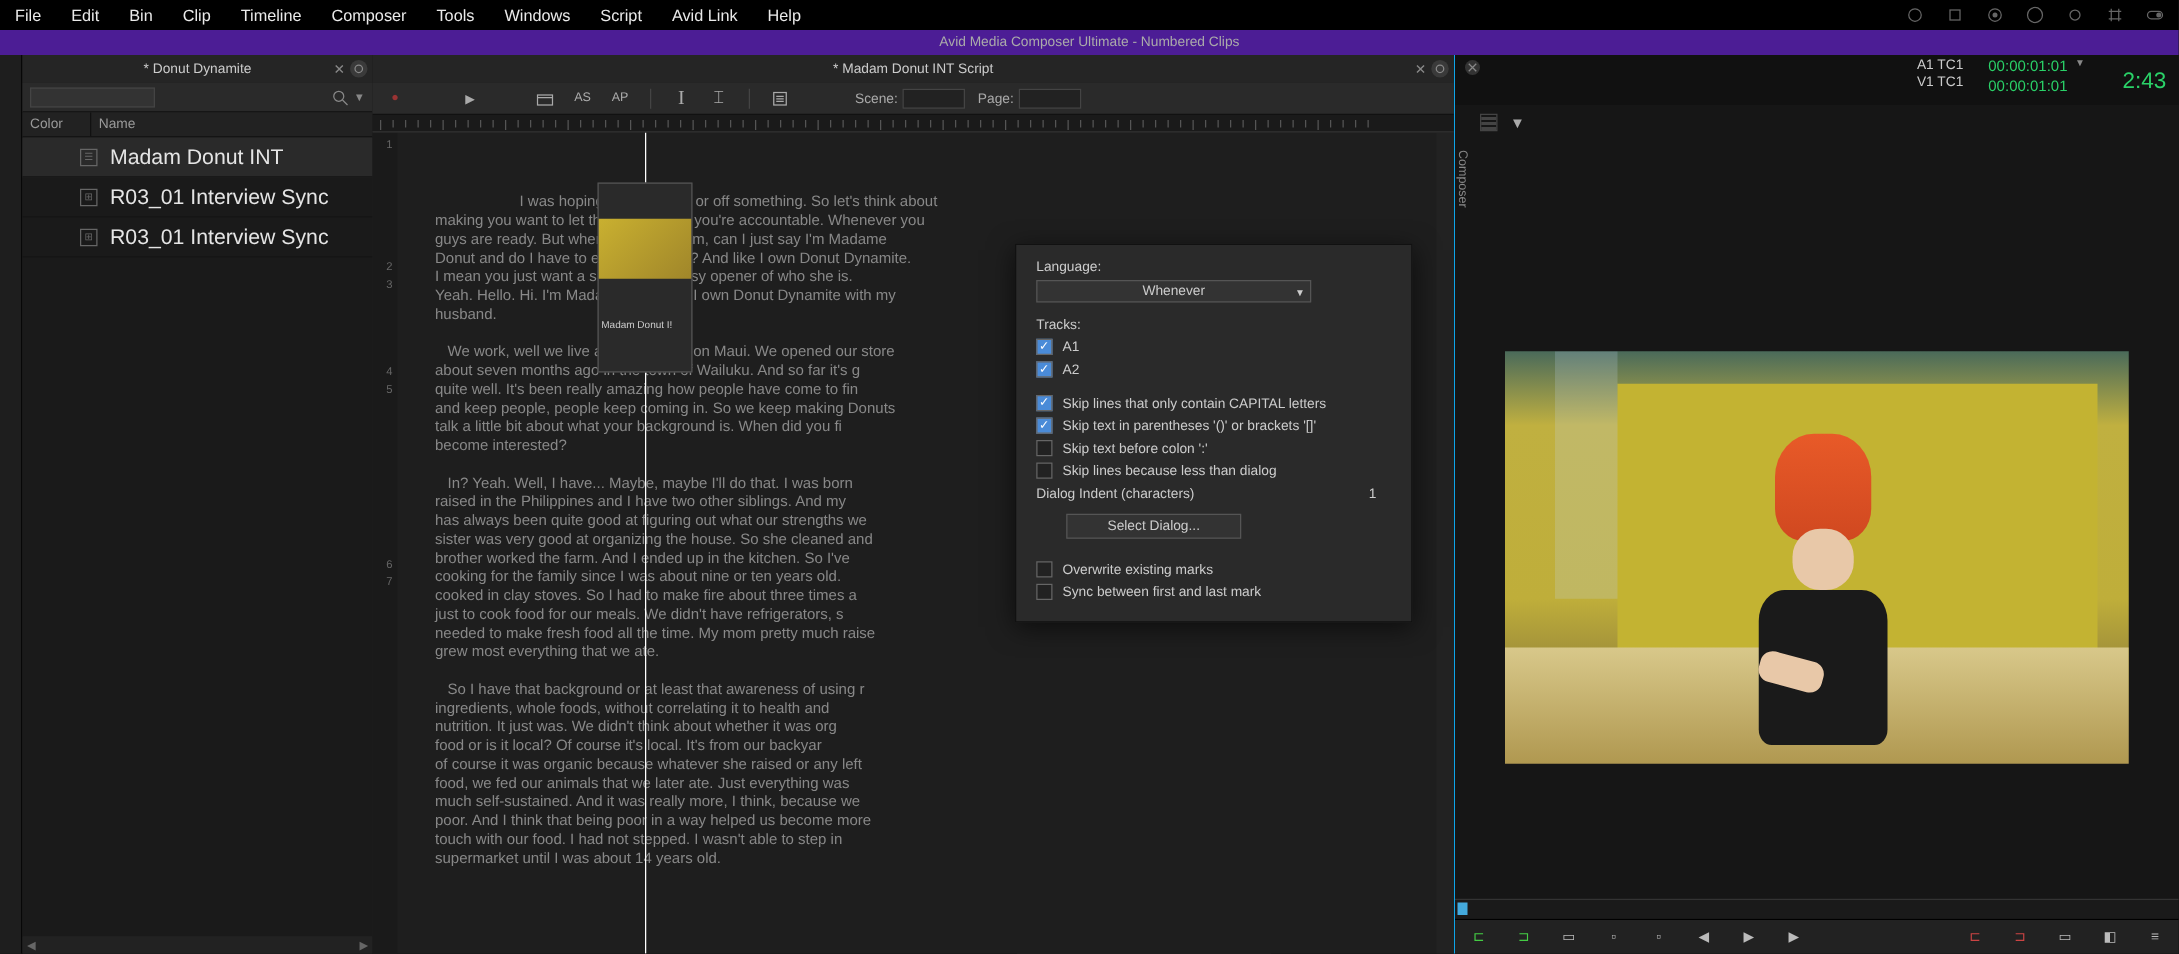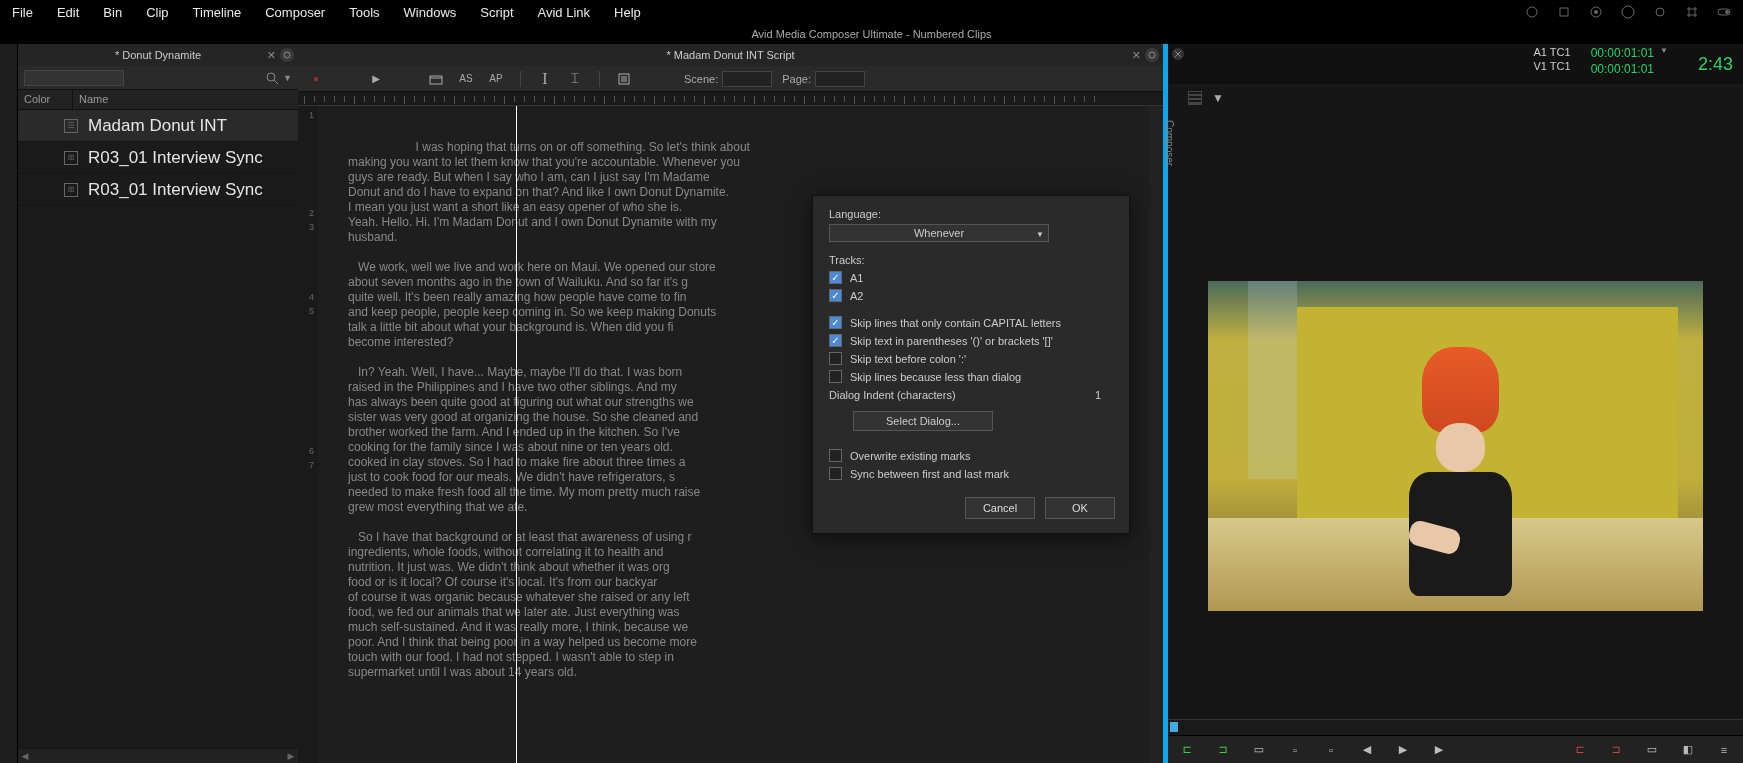--- a/index.html
+++ b/index.html
@@ -5,21 +5,21 @@
 * { margin: 0; padding: 0; box-sizing: border-box; font-family: "Helvetica Neue", Arial, sans-serif; }
 body { background: #1a1a1a; color: #ccc; font-size: 12px; width: 1743px; height: 763px; overflow: hidden; position: relative; }
 
 
 .menubar { height: 24px; background: #000; display: flex; align-items: center; padding-left: 12px; gap: 24px; }
 .menubar .item { color: #eaeaea; font-size: 13px; cursor: pointer; }
 .menubar .right { margin-left: auto; display: flex; gap: 18px; padding-right: 12px; color: #666; }
 .menubar .right span { width: 14px; height: 14px; display: inline-block; }
 
 
-.apptitle { height: 20px; background: #000000; text-align: center; font-size: 11px; color: #aaa; line-height: 20px; }
+.apptitle { height: 20px; background: #4c1d95; text-align: center; font-size: 11px; color: #aaa; line-height: 20px; }
 
 
 .layout { display: flex; height: calc(100% - 44px); }
 .left-strip { width: 18px; background: #1e1e1e; border-right: 1px solid #000; }
 
 
 .bin-panel { width: 280px; background: #1e1e1e; display: flex; flex-direction: column; }
 .tabbar { height: 22px; background: #252525; display: flex; align-items: center; position: relative; }
 .tabbar .tab { flex: 1; text-align: center; font-size: 11px; color: #ccc; padding: 3px 0; }
 .tabbar .close { position: absolute; right: 22px; color: #888; font-size: 11px; }
@@ -54,21 +54,21 @@
 .script-gutter { width: 20px; background: #1a1a1a; padding-top: 4px; }
 .script-gutter div { font-size: 9px; color: #666; text-align: right; padding-right: 4px; line-height: 11px; }
 .script-text { flex: 1; padding: 6px 20px 6px 30px; font-family: "Courier New", monospace; font-size: 12px; line-height: 14px; color: #888; white-space: pre-wrap; overflow: hidden; position: relative;}
 .script-text .proxy { position: absolute; left: 160px; top: 40px; width: 76px; background:#2a2a2a; border:1px solid #555;}
 .script-text .proxy .thumb { width:100%; height:48px; background: linear-gradient(135deg, #c9b030, #a0862a); }
 .script-text .proxy .lbl { font-size:8px; color:#ccc; padding:2px; white-space:nowrap; overflow:hidden; font-family: Arial;}
 .script-text .playline { position:absolute; left:198px; top:0; bottom:0; width:1px; background:#fff;}
 .script-vscroll { width: 14px; background: #222; }
 
 
-.composer-panel { width: 580px; background: #161616; display: flex; flex-direction: column; border-left: 5px solid #0ea5e9;}
+.composer-panel { width: 580px; background: #161616; display: flex; flex-direction: column; border-left: 1px solid #0ea5e9;}
 .composer-tc { height: 40px; background: #111; display: flex; justify-content: flex-end; padding: 2px 10px; font-family: monospace;}
 .composer-tc .col { display:flex; flex-direction:column; gap:2px; margin-left:20px;}
 .composer-tc .lbl { font-size: 11px; color: #ccc;}
 .composer-tc .val { font-size: 12px; color: #2ad168;}
 .composer-tc .rem { font-size: 18px; color: #2ad168; align-self:center; margin-left:30px;}
 .composer-clipname { height: 28px; display: flex; align-items: center; padding: 0 20px; gap: 10px;}
 .composer-clipname .strip { width:14px; height:14px; border:1px solid #444; background:repeating-linear-gradient(0deg,#444 0 2px, transparent 2px 4px);}
 .composer-clipname .name { color: #2ad168; font-size: 13px; flex:1;}
 .composer-clipname .tri { color:#aaa;}
 .composer-vlabel { position:absolute; writing-mode: vertical-rl; right: 568px; top: 120px; font-size:10px; color:#888;}
@@ -377,20 +377,24 @@
           <div style="height: 14px;"></div>
           <div style="height: 14px;"></div>
           <div style="height: 14px;"></div>
           <div style="height: 14px;"></div>
           <div style="height: 14px;"></div>
           <div style="height: 14px;">6</div>
           <div style="height: 14px;">7</div>
         </div>
       <div class="script-text">
         <div class="playline"></div>
+        <div class="proxy">
+          <div class="thumb"></div>
+          <div class="lbl">Madam Donut I!</div>
+        </div>
         <span>   I was hoping that turns on or off something. So let's think about
 making you want to let them know that you're accountable. Whenever you
 guys are ready. But when I say who I am, can I just say I'm Madame
 Donut and do I have to expand on that? And like I own Donut Dynamite.
 I mean you just want a short like an easy opener of who she is.
 Yeah. Hello. Hi. I'm Madam Donut and I own Donut Dynamite with my
 husband.
 
    We work, well we live and work here on Maui. We opened our store
 about seven months ago in the town of Wailuku. And so far it's g
@@ -520,17 +524,13 @@
 
     <div class="check-row">
       <span class="check"></span>
       <span>Overwrite existing marks</span>
     </div>
     <div class="check-row">
       <span class="check"></span>
       <span>Sync between first and last mark</span>
     </div>
   </div>
-  <div class="dialog-buttons">
-    <button>Cancel</button>
-    <button>OK</button>
-  </div>
 </div>
 
 </body></html>

